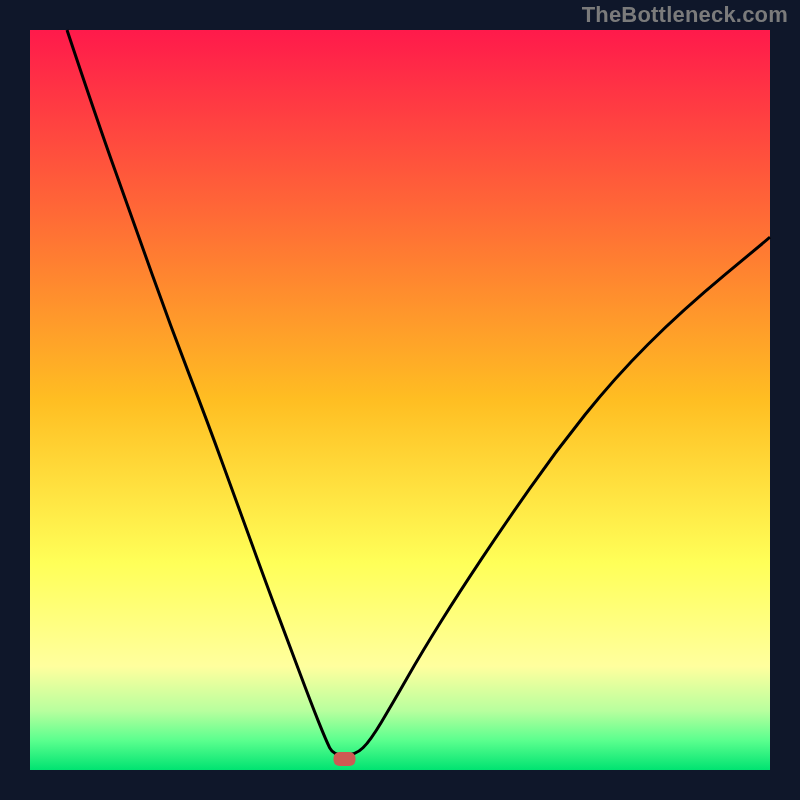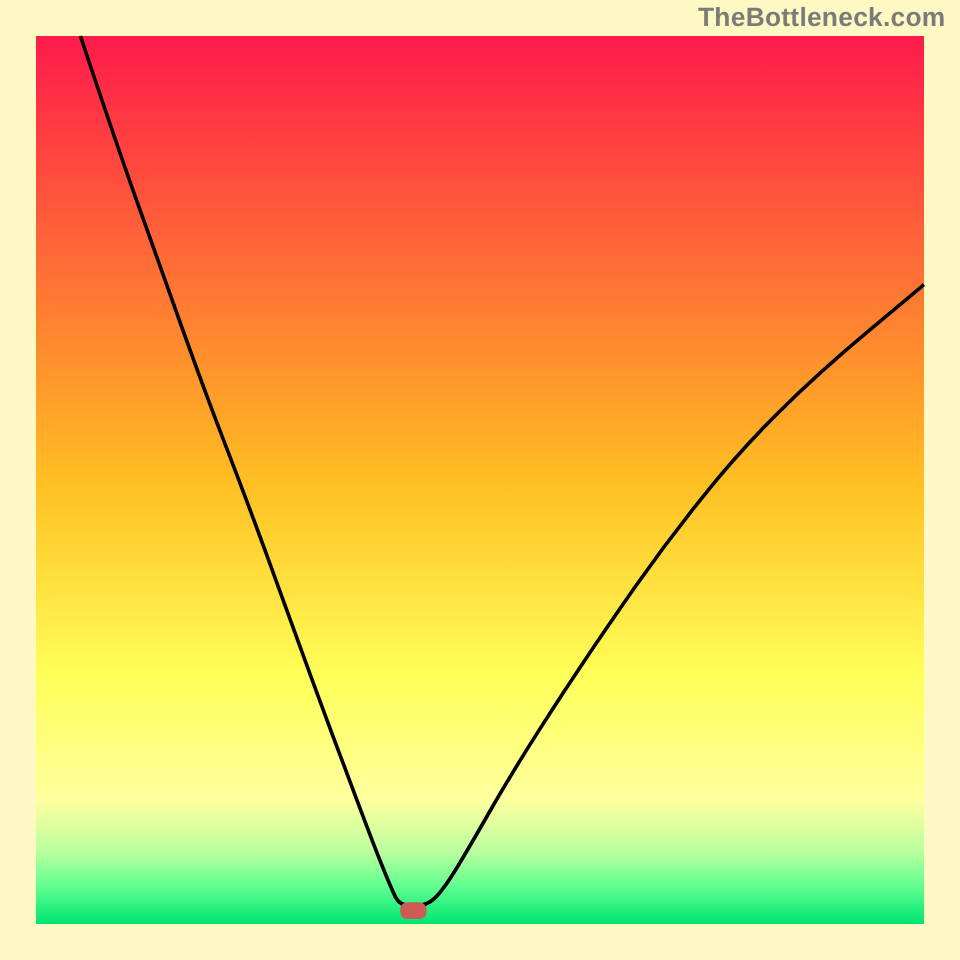--- a/index.html
+++ b/index.html
@@ -10,21 +10,21 @@
     background: #000;
     overflow: hidden;
     font-family: Arial, Helvetica, sans-serif;
   }
   .frame {
     position: absolute;
     top: 0;
     left: 0;
     width: 800px;
     height: 800px;
-    background: #fef9c3;
+    background: #0f172a;
   }
   .watermark {
     position: absolute;
     top: 2px;
     right: 12px;
     color: #7b7b7b;
     font-size: 22px;
     font-weight: 600;
     letter-spacing: 0.2px;
     user-select: none;

